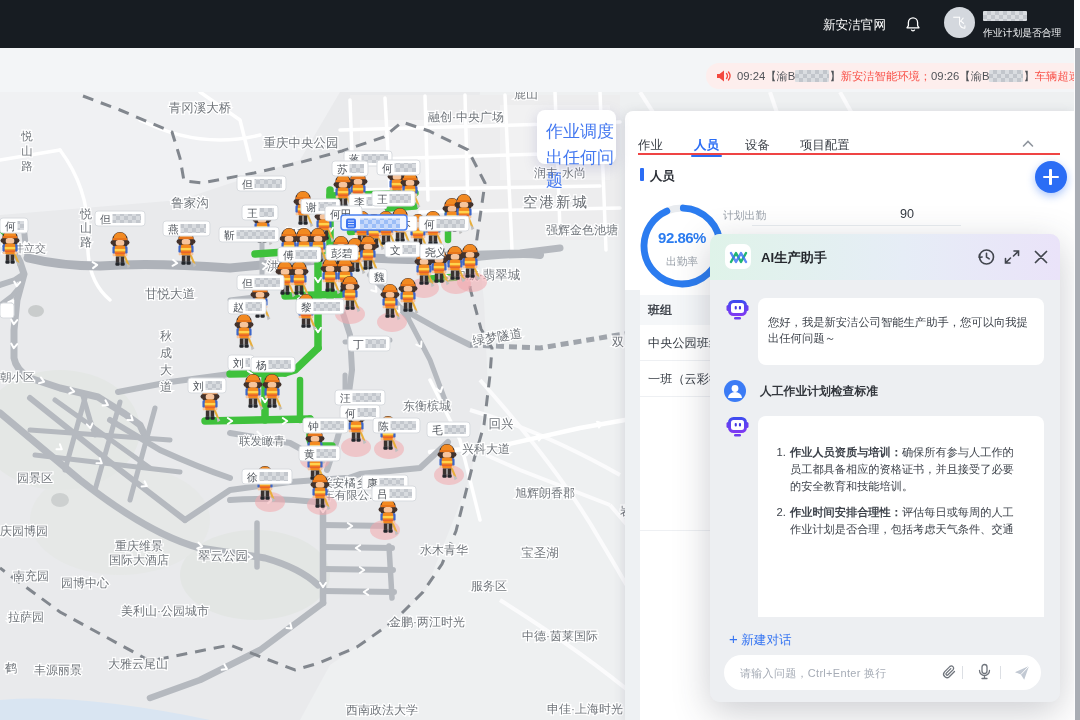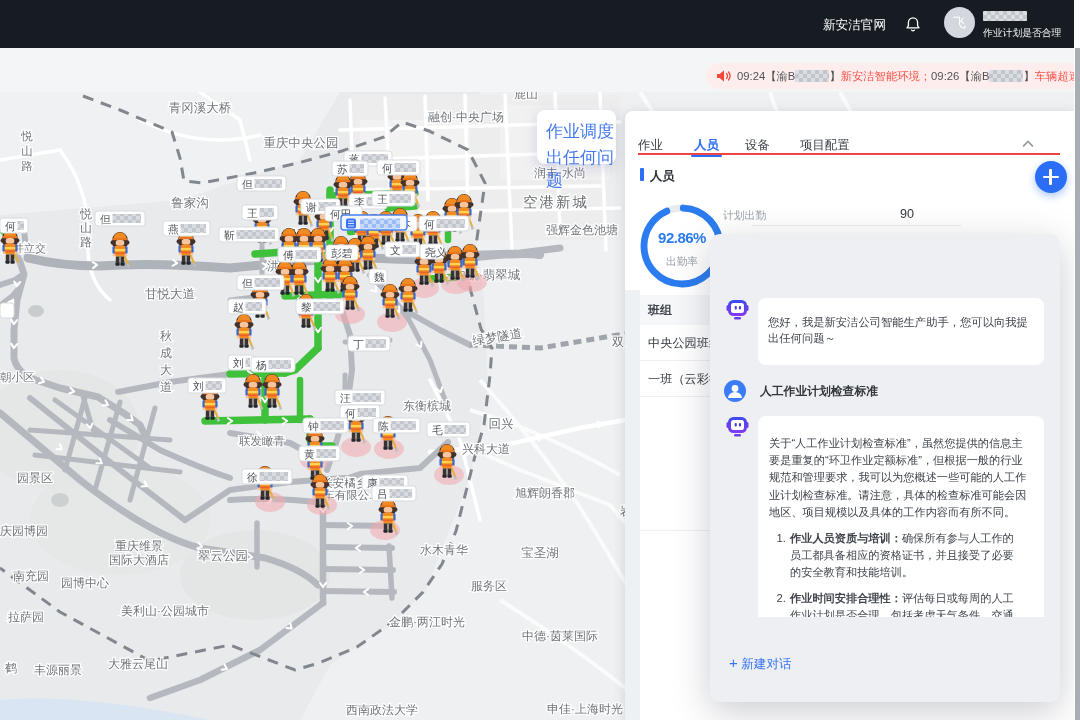--- a/index.html
+++ b/index.html
@@ -58,21 +58,21 @@
   .hicon { position:absolute; top:13px; width:20px; height:20px; }
   #aibody { position:absolute; left:0; top:46px; width:350px; height:337px; overflow:hidden; }
   .brow { position:absolute; left:12px; }
   .bubble { position:absolute; background:#fff; border-radius:8px; color:#3f444c; }
   #bub1 { left:48px; top:18px; width:286px; height:67px; font-size:11.3px; line-height:16px; padding:16px 10px 0 10px; }
   #q1 { position:absolute; left:50px; top:104px; font-size:11.8px; font-weight:bold; color:#33373d; }
   #bub2 { left:48px; top:136px; width:286px; height:211px; font-size:11.2px; line-height:17.2px; padding:19px 11px 0 11px; }
   #bub2 ol { margin:9px 0 0 20px; }
   #bub2 li { margin-bottom:8px; padding-left:1px; }
   #aifoot { position:absolute; left:0; bottom:0; width:350px; height:85px; background:#edeff2; }
-  #newchat { position:absolute; left:19px; top:13px; font-size:12.6px; color:#3574f2;margin-top:24px; }
+  #newchat { position:absolute; left:19px; top:13px; font-size:12.6px; color:#3574f2; }
   #aiinput { position:absolute; left:14px; top:38px; width:317px; height:35px; background:#fff; border-radius:17.5px; }
   #aiinput .ph { position:absolute; left:16px; top:11px; font-size:11px; color:#a6acb6; letter-spacing:0.3px; }
   .vline { position:absolute; top:11px; width:1px; height:13px; background:#dcdfe4; }
 </style>
 </head>
 <body>
 <div id="stage">
 
   <svg id="map" width="1080" height="628" viewBox="0 0 1080 628">
 <defs>
@@ -700,20 +700,40 @@
   <div id="statline"></div>
   <div id="gutter"></div>
   <div id="grid">
     <div class="hd">班组</div>
     <div class="row">中央公园班组（人工）</div>
     <div class="row">一班（云彩街区）</div>
     <div class="row" style="height:134px;"></div>
   </div>
 
   <div id="ai">
+    <div id="aihead">
+      <div id="ailogo">
+        <svg width="27" height="27" viewBox="0 0 27 27">
+          <path d="M6,18 L11,9 L16,18 L21,9" stroke="#21b573" stroke-width="2.4" fill="none" stroke-linecap="round" stroke-linejoin="round"></path>
+          <path d="M6,9 L11,18 L16,9 L21,18" stroke="#3f74f6" stroke-width="2.4" fill="none" stroke-linecap="round" stroke-linejoin="round" opacity="0.85"></path>
+        </svg>
+      </div>
+      <div id="aititle">AI生产助手</div>
+      <svg class="hicon" style="left:266px;" viewBox="0 0 20 20">
+          <circle cx="10.5" cy="10" r="7" stroke="#41454d" stroke-width="1.6" fill="none"></circle>
+          <path d="M10.5,6.2 V10 L13.2,11.8" stroke="#41454d" stroke-width="1.6" fill="none" stroke-linecap="round"></path>
+          <path d="M3.5,7.5 L3.2,10.5 L6.1,10" stroke="#41454d" stroke-width="1.6" fill="none" stroke-linecap="round" stroke-linejoin="round"></path>
+        </svg>
+      <svg class="hicon" style="left:292px;" viewBox="0 0 20 20">
+          <path d="M12,4 H16.5 V8.5 M16,4.5 L11.5,9 M8,16 H3.5 V11.5 M4,15.5 L8.5,11" stroke="#41454d" stroke-width="1.6" fill="none" stroke-linecap="round"></path>
+        </svg>
+      <svg class="hicon" style="left:321px;" viewBox="0 0 20 20">
+          <path d="M4.5,4.5 L15.5,15.5 M15.5,4.5 L4.5,15.5" stroke="#41454d" stroke-width="1.7" fill="none" stroke-linecap="round"></path>
+        </svg>
+    </div>
     <div id="aibody">
       <svg class="brow" style="left:16px; top:19px;" width="23" height="22" viewBox="0 0 23 22">
         <defs>
             <linearGradient id="rg1" x1="0" y1="0" x2="0" y2="1">
               <stop offset="0" stop-color="#3a4cf0"></stop>
               <stop offset="1" stop-color="#8338f2"></stop>
             </linearGradient>
           </defs>
         <rect x="0.5" y="6" width="3" height="6" rx="1.5" fill="#6d3cf0"></rect>
         <rect x="19.5" y="6" width="3" height="6" rx="1.5" fill="#6d3cf0"></rect>
@@ -733,29 +753,44 @@
       <svg class="brow" style="left:16px; top:136px;" width="23" height="22" viewBox="0 0 23 22">
         <rect x="0.5" y="6" width="3" height="6" rx="1.5" fill="#6d3cf0"></rect>
         <rect x="19.5" y="6" width="3" height="6" rx="1.5" fill="#6d3cf0"></rect>
         <rect x="2" y="1" width="19" height="16" rx="5.5" fill="url(#rg1)"></rect>
         <rect x="5" y="4" width="13" height="10" rx="2.5" fill="#fff"></rect>
         <rect x="8.7" y="7" width="2.1" height="3.4" rx="1" fill="#4338e0"></rect>
         <rect x="12.9" y="7" width="2.1" height="3.4" rx="1" fill="#4338e0"></rect>
         <rect x="8" y="18" width="7" height="2.6" rx="1.3" fill="#6d3cf0"></rect>
       </svg>
       <div class="bubble" id="bub2">
-        <div style="white-space:nowrap;">关于“人工作业计划检查标准”，虽然您提供的信息主<br>要是重复的“环卫作业定额标准”，但根据一般的行业<br>规范和管理要求，我可以为您概述一些可能的人工作<br>业计划检查标准。请注意，具体的检查标准可能会因<br>地区、项目规模以及具体的工作内容而有所不同。</div>
         <ol>
           <li style="white-space:nowrap;"><b>作业人员资质与培训：</b>确保所有参与人工作的<br>员工都具备相应的资格证书，并且接受了必要<br>的安全教育和技能培训。</li>
           <li style="white-space:nowrap;"><b>作业时间安排合理性：</b>评估每日或每周的人工<br>作业计划是否合理，包括考虑天气条件、交通</li>
         </ol>
       </div>
     </div>
     <div id="aifoot">
       <div id="newchat"><span style="font-size:15px;">+</span> 新建对话</div>
+      <div id="aiinput">
+        <div class="ph">请输入问题，Ctrl+Enter 换行</div>
+        <svg style="position:absolute; left:217px; top:9px;" width="17" height="17" viewBox="0 0 17 17">
+            <path d="M13.5,7.5 L8.3,12.7 a3.4,3.4 0 0 1 -4.8,-4.8 L9,2.4 a2.3,2.3 0 0 1 3.2,3.2 L7,10.8 a1.2,1.2 0 0 1 -1.7,-1.7 L9.8,4.6" stroke="#6f747c" stroke-width="1.3" fill="none" stroke-linecap="round"></path>
+          </svg>
+        <div class="vline" style="left:238px;"></div>
+        <svg style="position:absolute; left:252px; top:8px;" width="17" height="17" viewBox="0 0 17 17">
+            <rect x="6" y="1.5" width="5" height="9" rx="2.5" stroke="#6f747c" stroke-width="1.3" fill="none"></rect>
+            <path d="M3.5,7.5 a5,5 0 0 0 10,0 M8.5,12.5 V15.5 M6,15.5 H11" stroke="#6f747c" stroke-width="1.3" fill="none" stroke-linecap="round"></path>
+          </svg>
+        <div class="vline" style="left:276px;"></div>
+        <svg style="position:absolute; left:289px; top:9px;" width="18" height="18" viewBox="0 0 18 18">
+            <path d="M2,8.2 L16,2 L11.2,15.8 L7.8,10.6 Z" fill="#c2c9d3"></path>
+            <path d="M7.8,10.6 L16,2" stroke="#fff" stroke-width="1"></path>
+          </svg>
+      </div>
     </div>
   </div>
 
   <div id="alert"><svg style="position:absolute; left:10px; top:6px;" width="15" height="14" viewBox="0 0 15 14">
         <path d="M1,5 h2.5 L8,1.5 v11 L3.5,9 H1 z" fill="#f4483e"></path>
         <path d="M10.5,4.5 a4,4 0 0 1 0,5 M12.5,3 a6.5,6.5 0 0 1 0,8" stroke="#f4483e" stroke-width="1.3" fill="none" stroke-linecap="round"></path>
       </svg>09:24【渝B<span class="px" style="width:34px;height:12px;"></span>】<span class="red">新安洁智能环境；</span>09:26【渝B<span class="px" style="width:34px;height:12px;"></span>】<span class="red">车辆超速行驶报</span></div>
 
   <div id="nav">
     <div class="site">新安洁官网</div>

